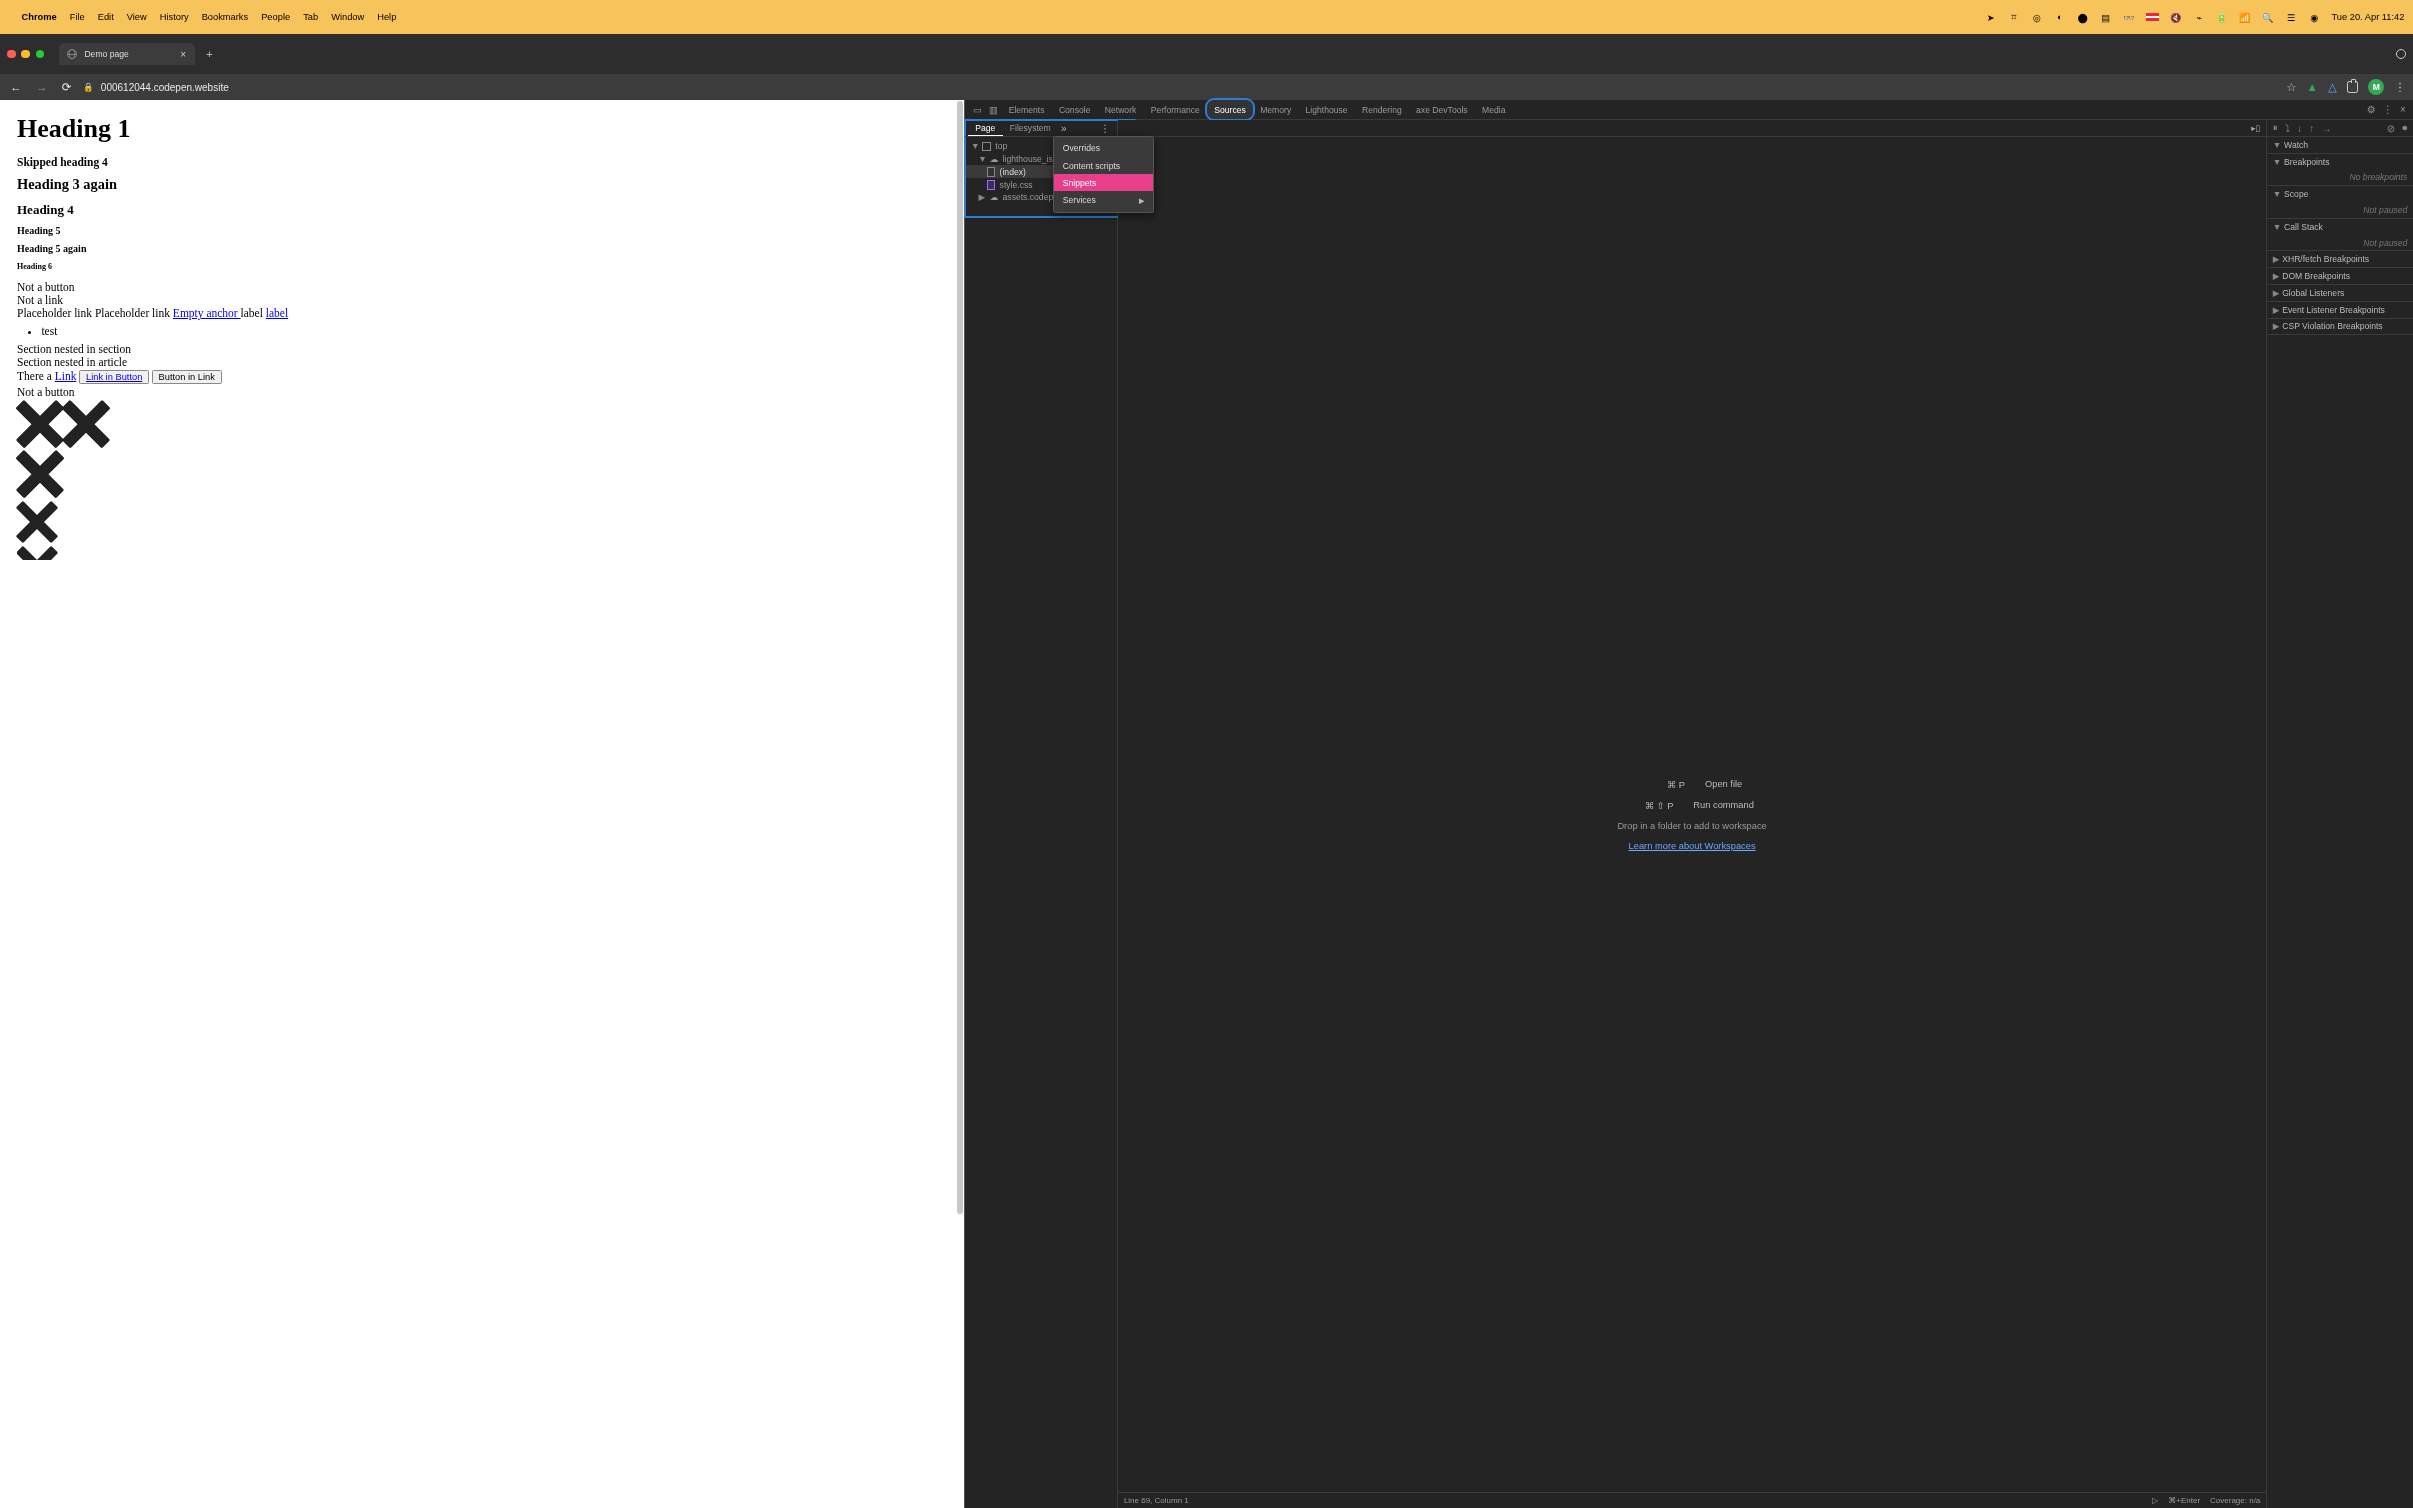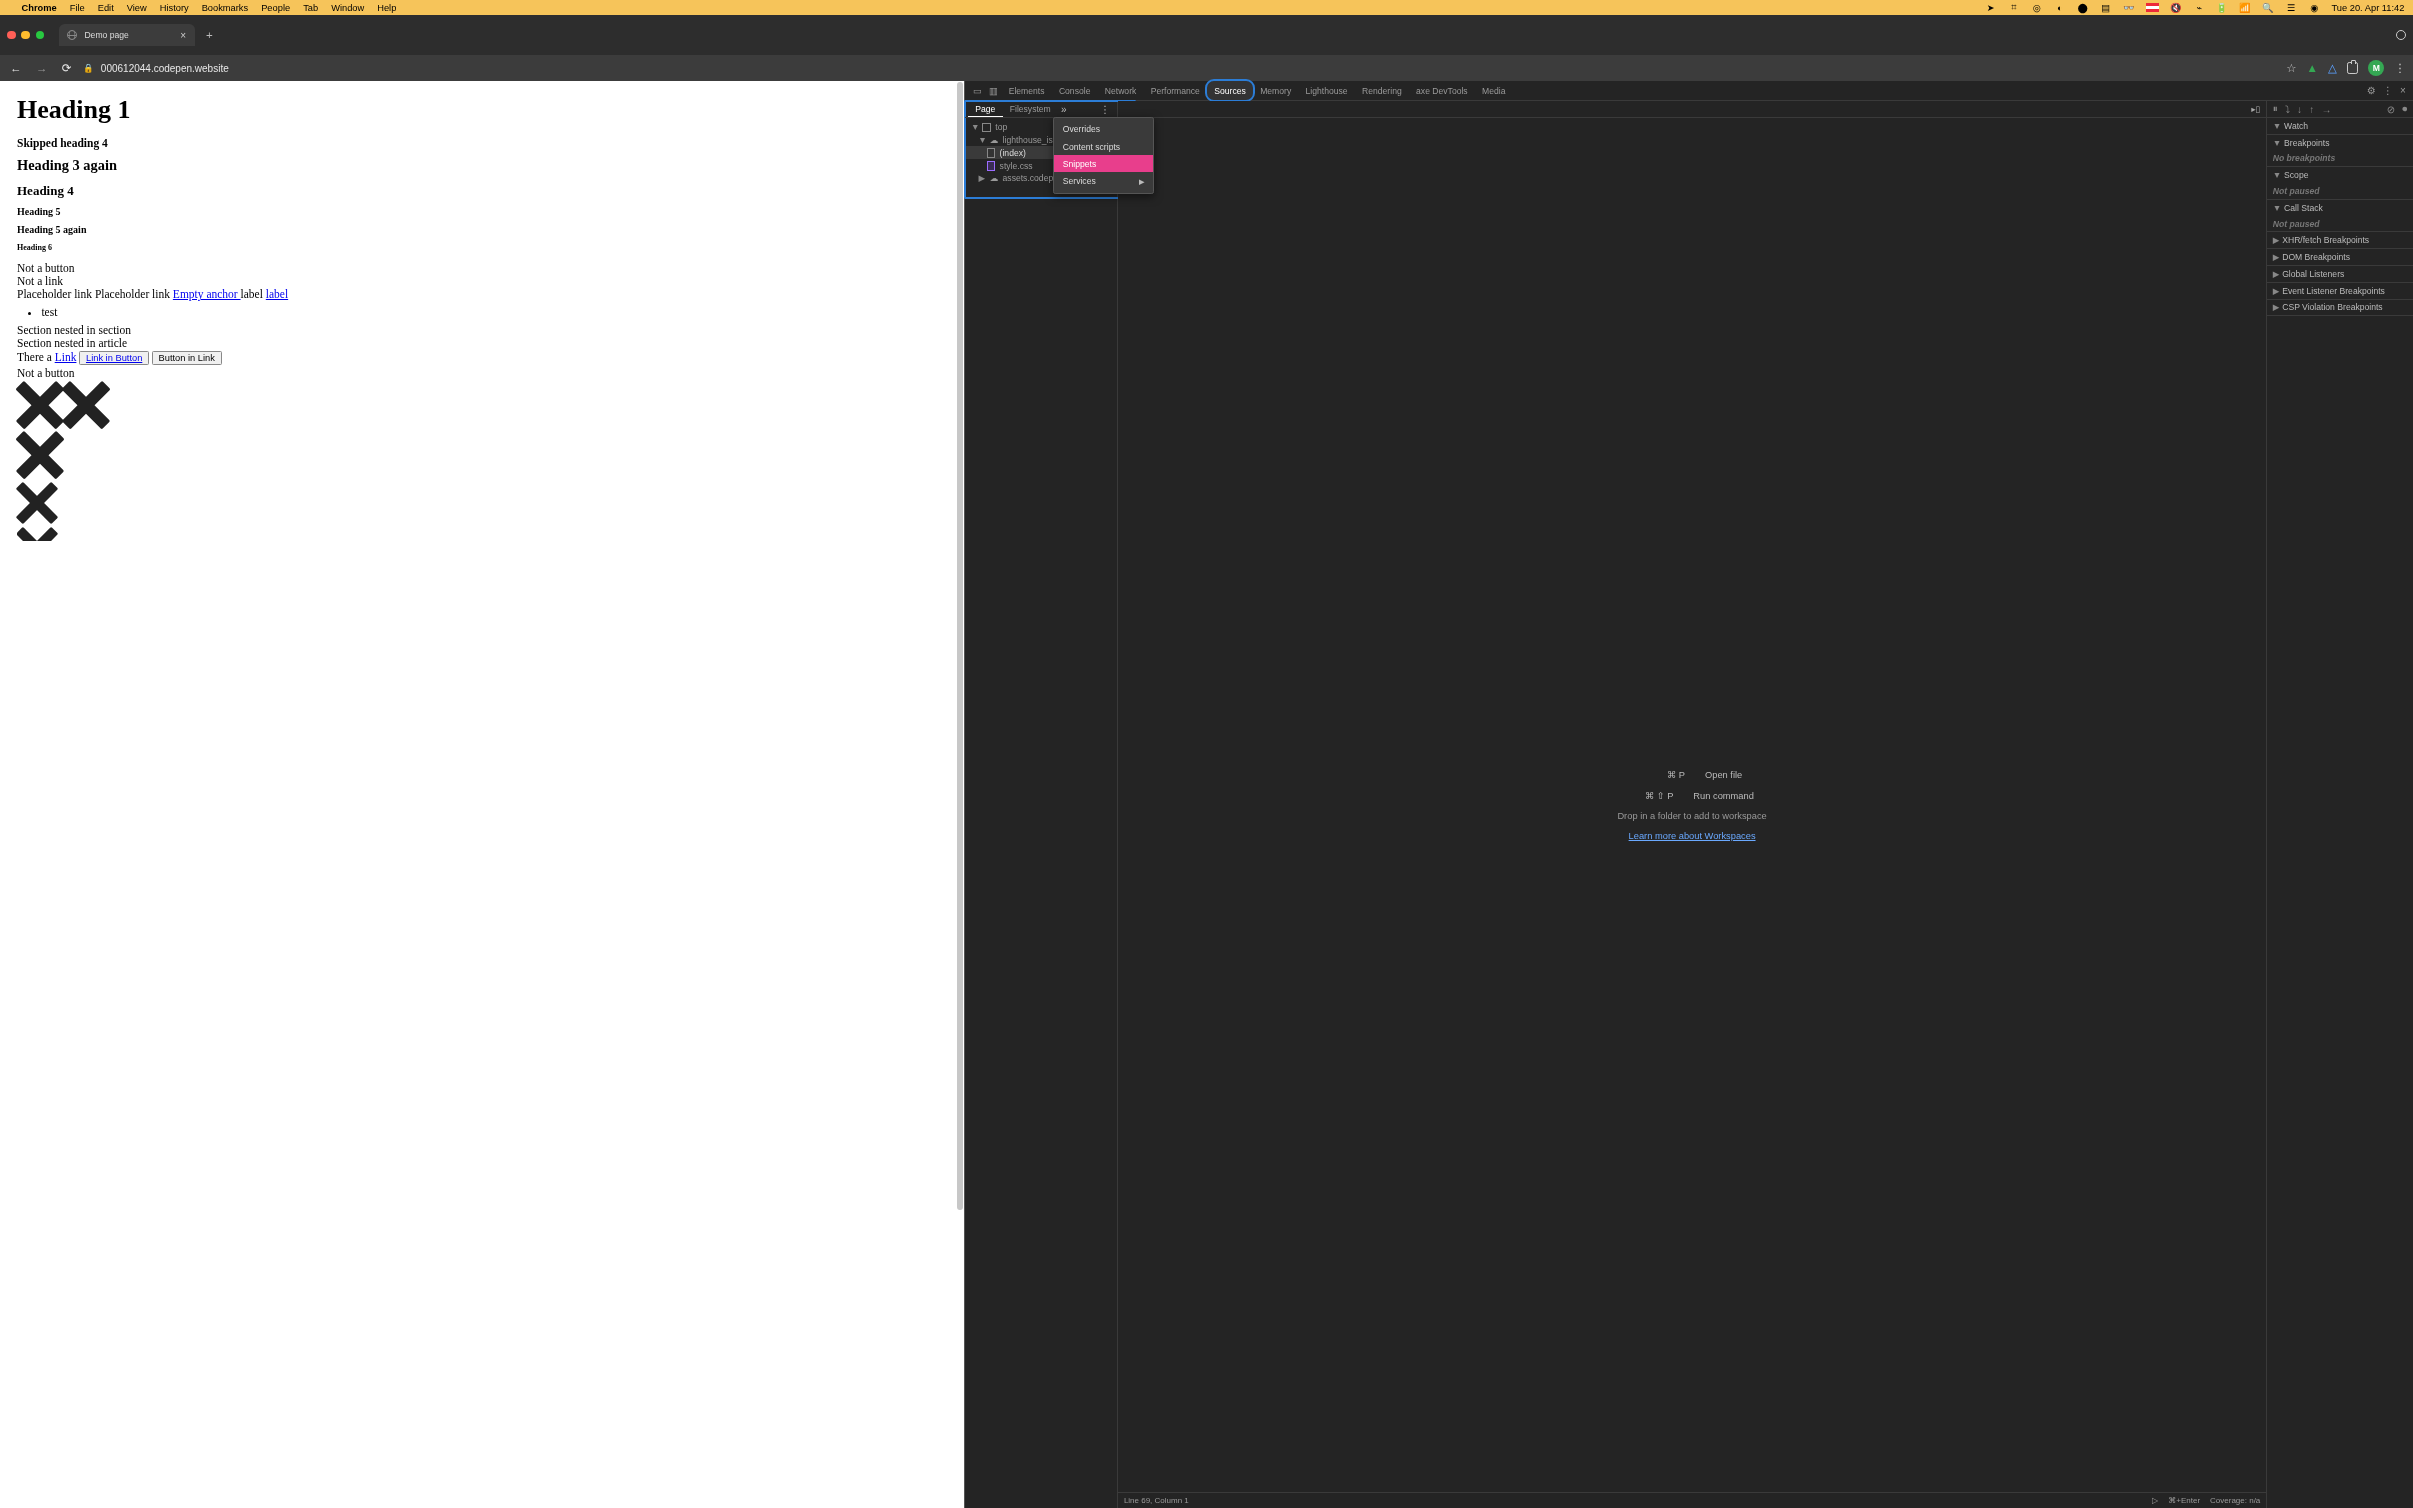--- a/index.html
+++ b/index.html
@@ -1,20 +1,20 @@
 <!DOCTYPE html>
 <html style="font-size:11.5px"><head>
 <meta charset="utf-8">
 <style>
   * { box-sizing: border-box; margin: 0; padding: 0; }
   html, body { width: 100%; height: 100%; font-family: -apple-system, BlinkMacSystemFont, "Segoe UI", sans-serif; overflow: hidden; }
   body { display: flex; flex-direction: column; background: #000; }
 
   
-  .menubar { height: 15px; background: #f6c45a; display: flex; align-items: center; font-size: 9.3px; color: #000; padding: 0 8.6px; gap: 27px; justify-content: space-between; }
+  .menubar { height: 34px; background: #f6c45a; display: flex; align-items: center; font-size: 9.3px; color: #000; padding: 0 8.6px; gap: 27px; justify-content: space-between; }
   .menubar-left, .menubar-right { display: flex; align-items: center; gap: 13px; }
   .menubar-right { gap: 11.5px; }
   .menubar-left .bold { font-weight: 600; }
   .apple-icon { font-size: 10.8px; }
   .menu-icn { width: 11.5px; height: 11.5px; display: inline-flex; align-items: center; justify-content: center; font-size: 9.3px; }
 
   
   .chrome-top { background: #2d2d2d; }
   .tabstrip { height: 40px; display: flex; align-items: center; padding: 0 7.2px; gap: 5.7px; }
   .traffic { display: flex; gap: 5.7px; margin-right: 8.6px; }
@@ -115,21 +115,21 @@
   .sm-link { color:#6aa9ff; text-decoration:underline; }
   .sm-status { height:16px; border-top:0.7px solid #3a3a3a; display:flex; align-items:center; font-size:8px; padding:0 5.7px; color:#9a9a9a; justify-content:space-between; }
   .sm-status .r { display:flex; gap:10px; align-items:center; color:#9a9a9a; }
 
   .dbg { flex:0 0 147px; border-left:0.7px solid #3a3a3a; display:flex; flex-direction:column; font-size:8.6px; }
   .dbg-tools { height:17px; display:flex; align-items:center; gap:7.2px; padding:0 5.7px; border-bottom:0.7px solid #3a3a3a; color:#888; }
   .dbg-tools span { font-size:10px; }
   .dbg-sect { border-bottom:0.7px solid #3a3a3a; }
   .dbg-head { padding:2.9px 5.7px; color:#bbb; display:flex; align-items:center; gap:2.9px; }
   .dbg-head .tw { color:#888; }
-  .dbg-body { padding:2.9px 5.7px; color:#777; font-style:italic; text-align:left;font-weight:bold; }
+  .dbg-body { padding:2.9px 5.7px; color:#777; font-style:italic; text-align:right; }
 
 </style>
 </head>
 <body>
 
 <div class="menubar">
   <div class="menubar-left">
     <span class="apple-icon"></span>
     <span class="bold">Chrome</span>
     <span>File</span>

